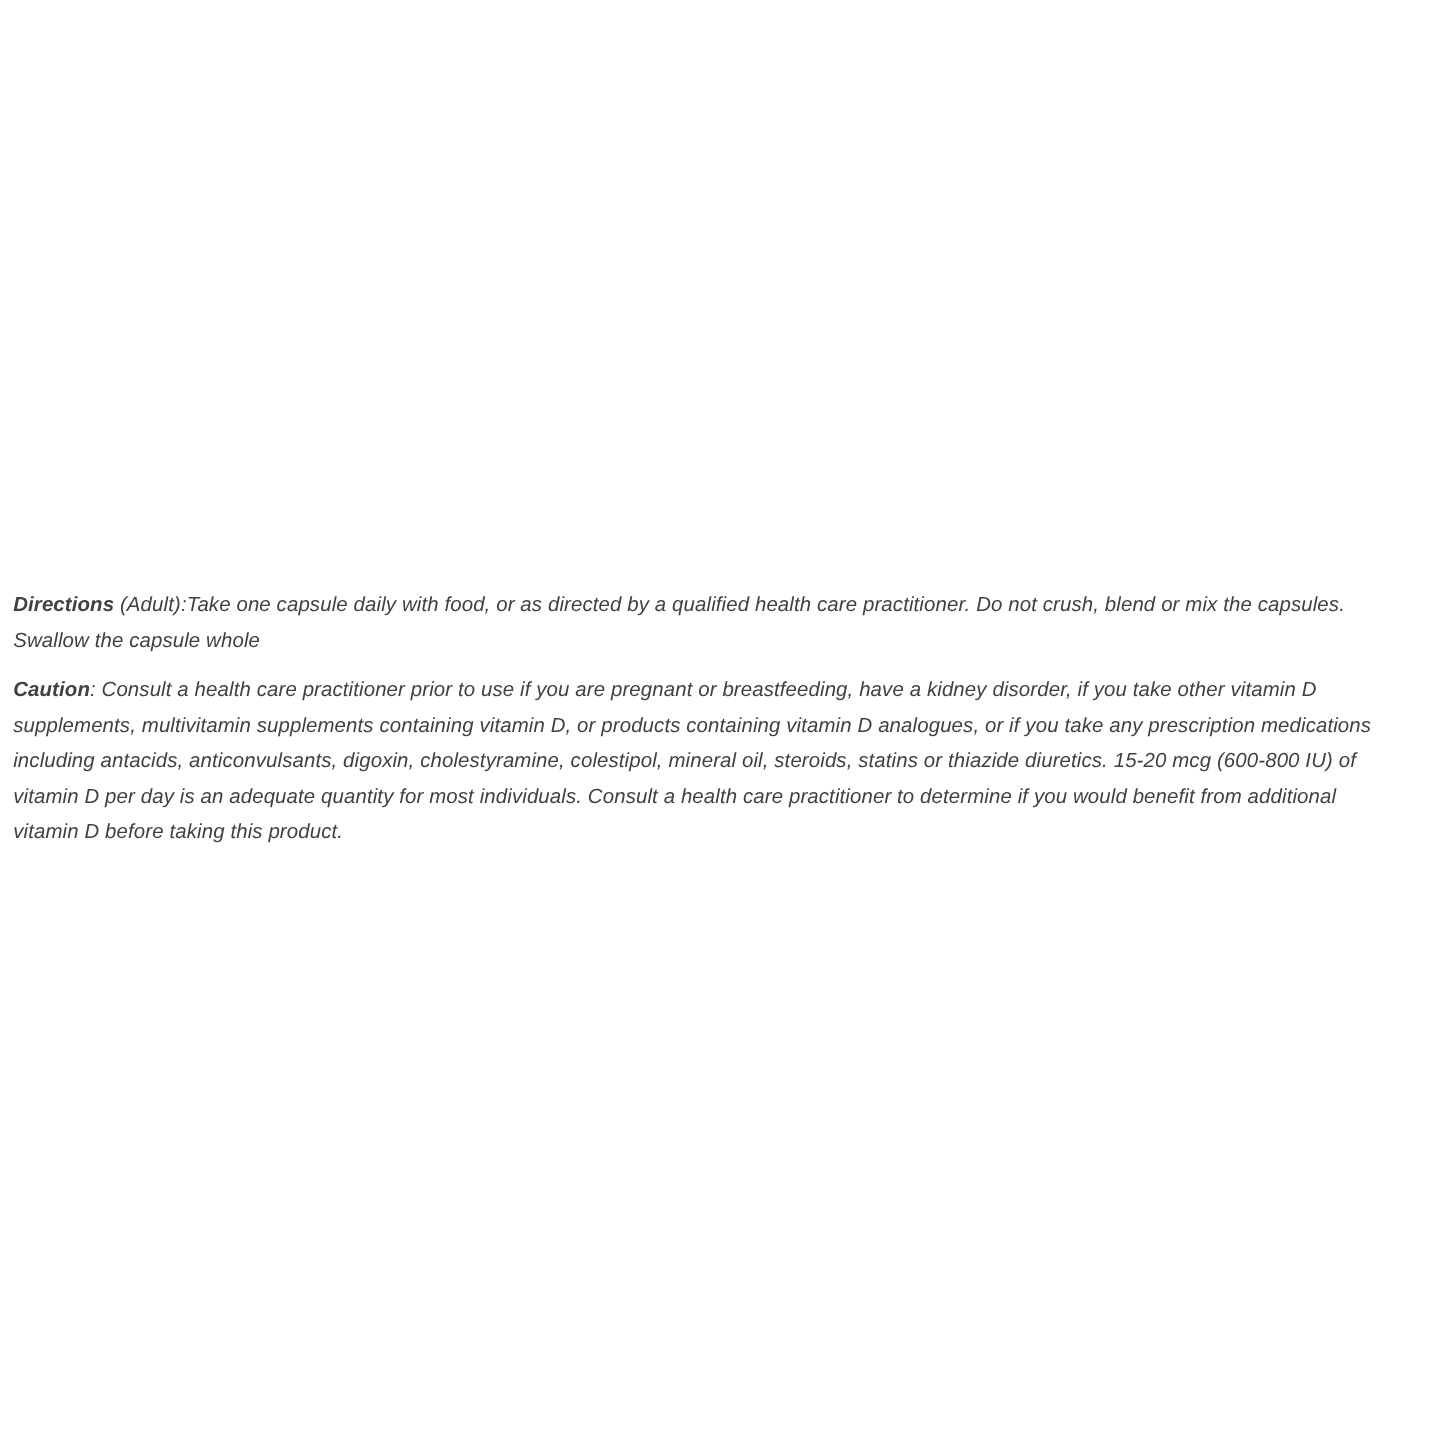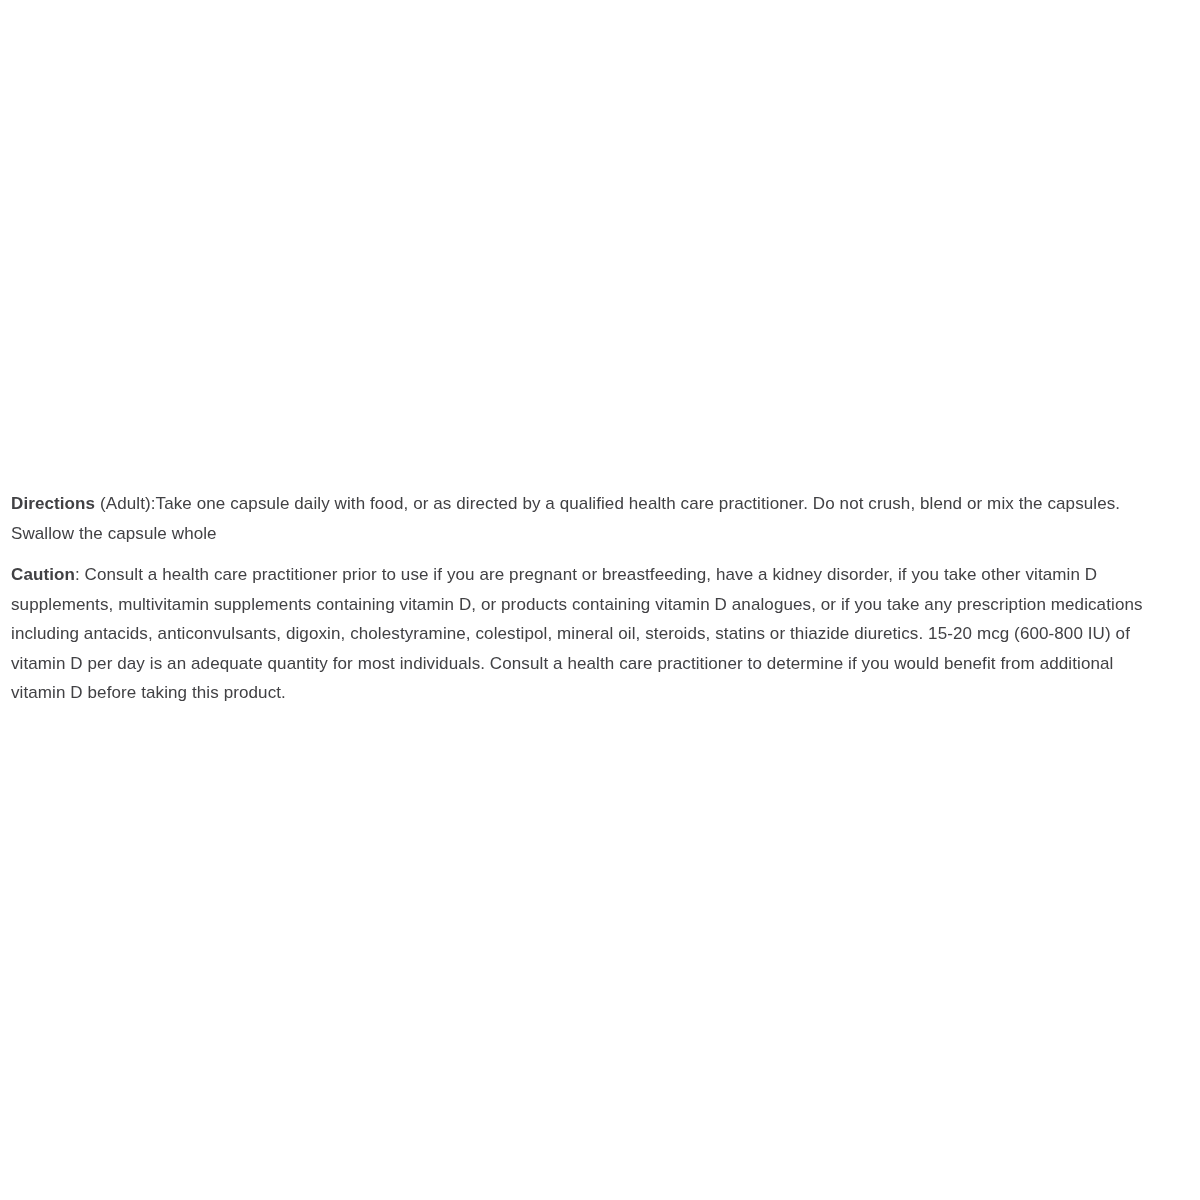--- a/index.html
+++ b/index.html
@@ -17,20 +17,21 @@
   .text-block {
     position: absolute;
     top: 489px;
     left: 11px;
     width: 1148px;
     color: #414144;
     font-size: 17px;
     line-height: 29.5px;
     font-weight: 400;
     letter-spacing: 0.1px;
+    font-style: italic;
   }
   .para {
     margin: 0 0 12px 0;
   }
   .lead {
     font-weight: 700;
   }
 </style>
 </head>
 <body>

